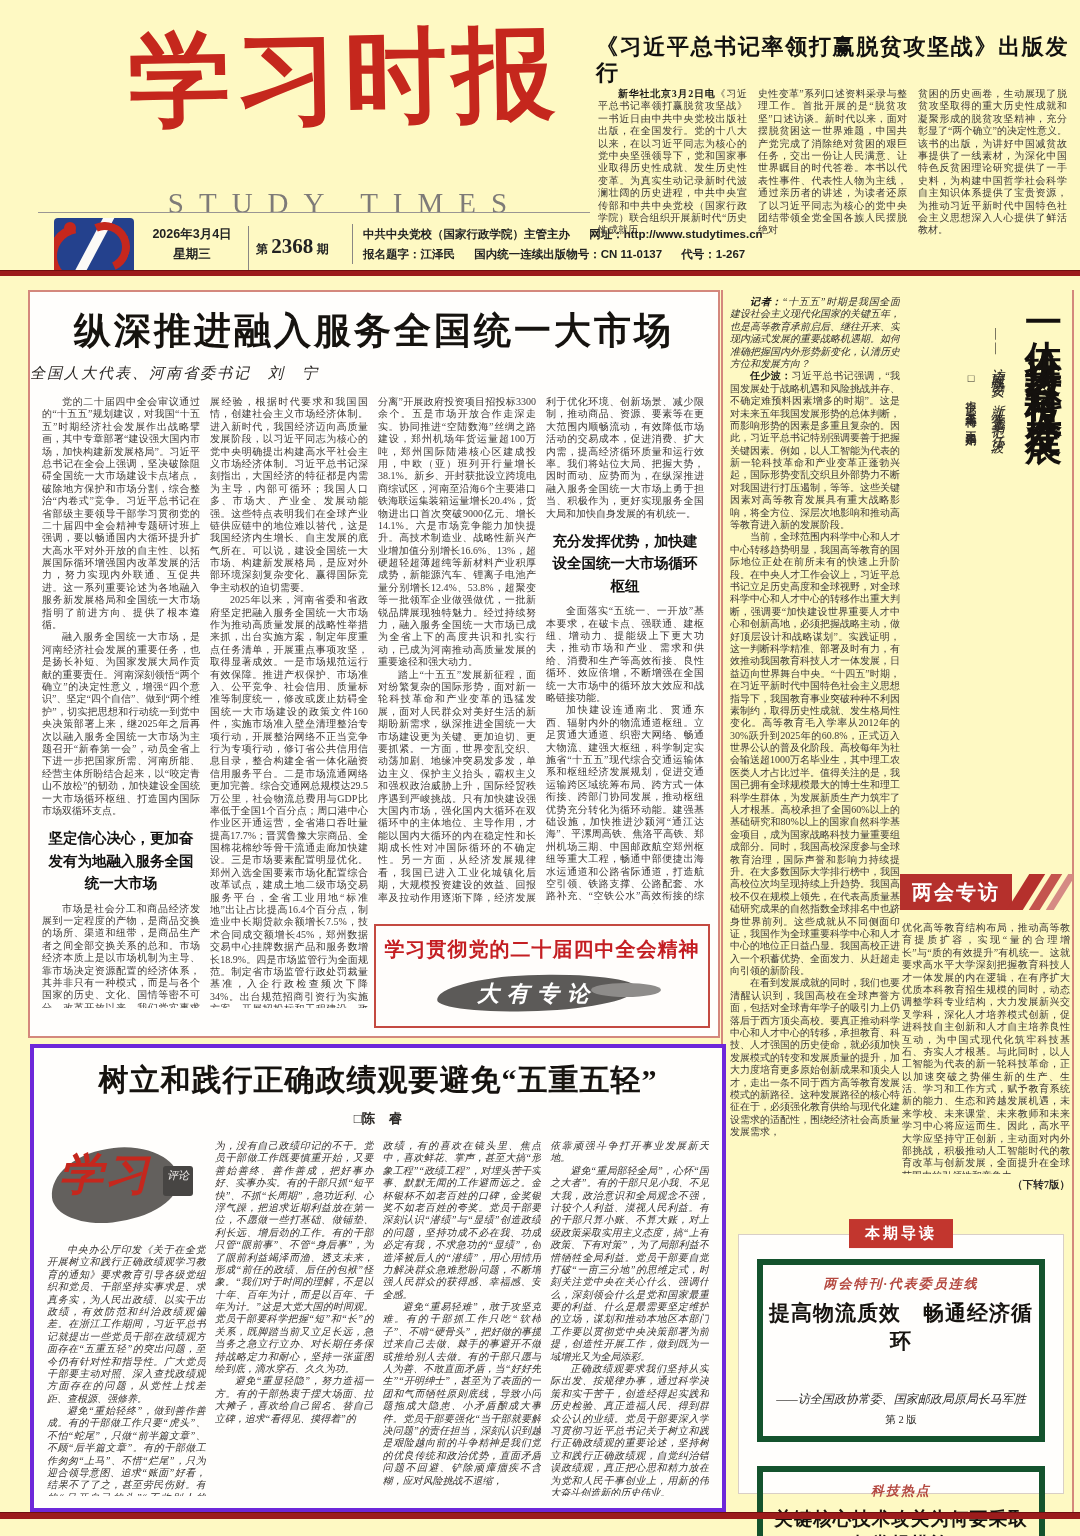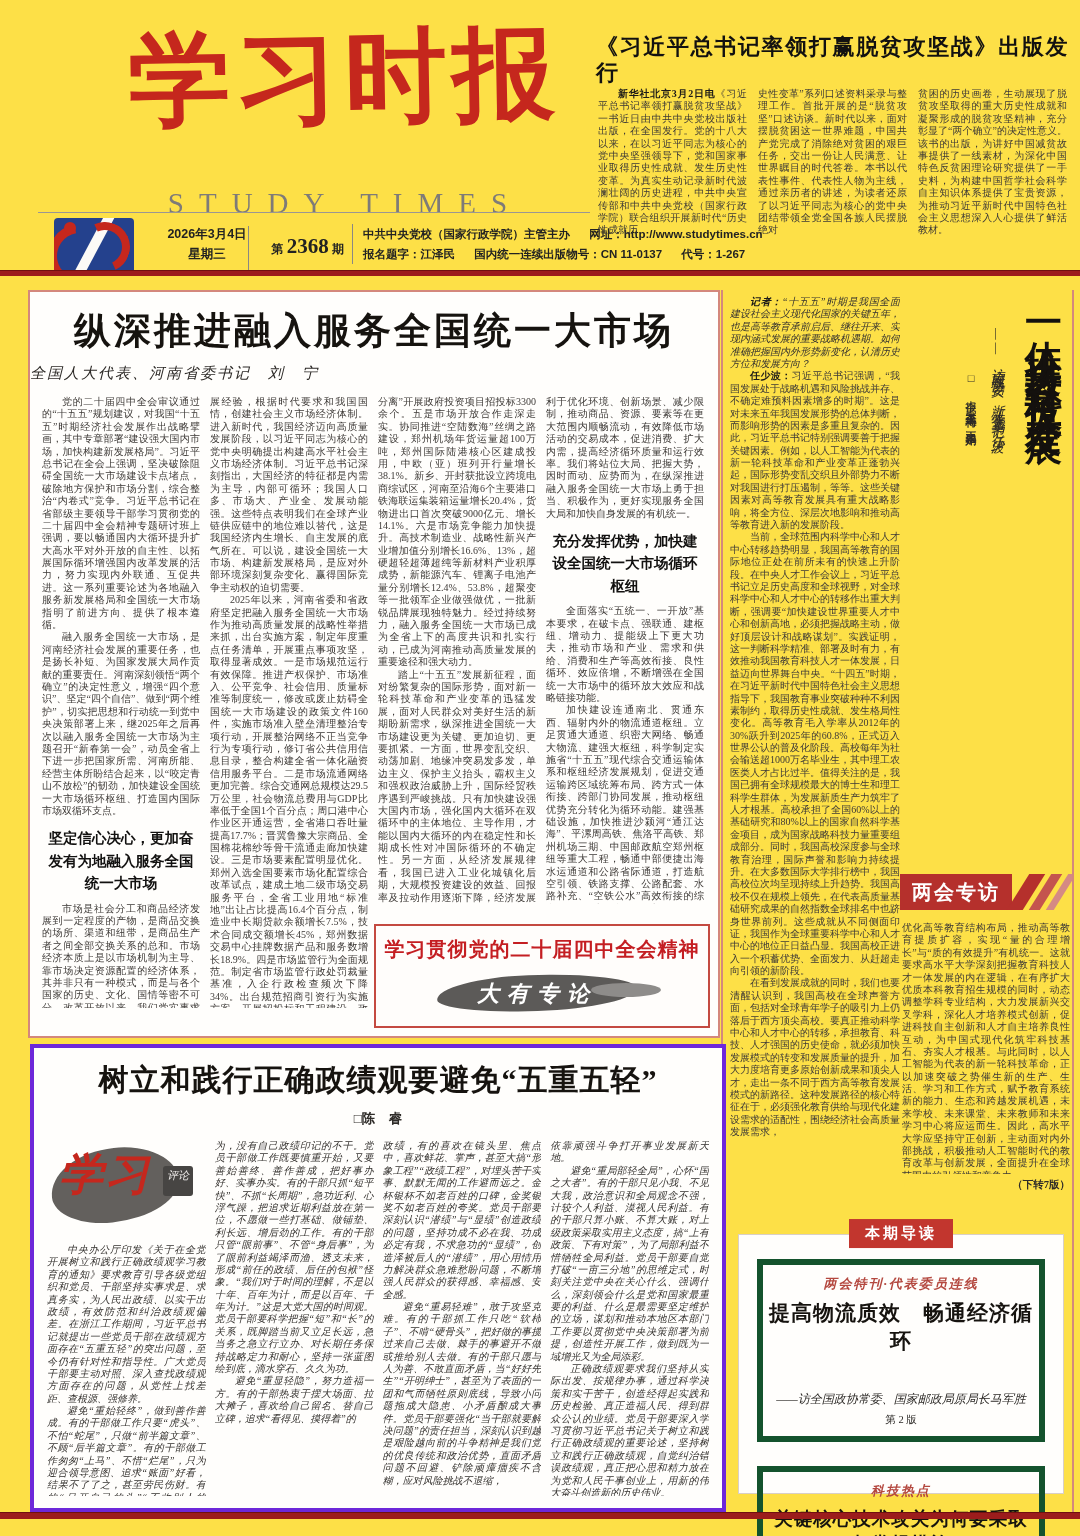--- a/index.html
+++ b/index.html
@@ -1,36 +1,36 @@
 <!DOCTYPE html>
 <html><head>
 <meta charset="utf-8">
 <style>
   html,body{margin:0;padding:0;background:#ece6e0;}
-  .sheet{position:relative;width:1080px;height:1536px;margin:0 auto;background:#fde047;
+  .sheet{position:relative;width:1080px;height:1536px;margin:0 auto;background:#fef9c3;
          font-family:"Liberation Serif","DejaVu Serif",serif;color:#2e2b28;overflow:hidden;}
   .abs{position:absolute;}
   
   .mast-title{left:100px;top:10px;width:490px;height:170px;font-weight:900;font-size:102px;
               letter-spacing:6px;color:#c5271d;text-align:center;transform:rotate(-1deg);
               font-family:"Liberation Serif",serif;}
   .mast-en{left:115px;top:168px;width:460px;text-align:center;font-size:29px;letter-spacing:15px;
            color:#7e7b78;font-family:"Liberation Serif",serif;margin-top:19px;}
   .mast-rule{left:38px;top:212px;width:552px;height:1px;background:#9a9693;}
   .logo{left:54px;top:218px;width:80px;height:58px;background:#24418d;border-radius:4px;overflow:hidden;}
   .logo .sw1{position:absolute;left:-6px;top:6px;width:46px;height:46px;border-radius:50%;
              border:9px solid #c5271d;border-top-color:transparent;border-right-color:transparent;transform:rotate(35deg);}
   .logo .sw2{position:absolute;right:4px;bottom:4px;width:34px;height:34px;border-radius:50%;
              border:8px solid #c5271d;border-bottom-color:transparent;border-left-color:transparent;transform:rotate(20deg);}
   .logo .dot{position:absolute;left:10px;top:4px;width:12px;height:12px;border-radius:50%;background:#c5271d;}
   .logo .slash{position:absolute;left:30px;top:-8px;width:10px;height:90px;background:#fcfaf7;transform:rotate(28deg);}
-  .date-blk{left:159px;top:224px;width:96px;text-align:center;font-size:12.5px;font-weight:bold;line-height:1.6;
+  .date-blk{left:144px;top:224px;width:96px;text-align:center;font-size:12.5px;font-weight:bold;line-height:1.6;
             font-family:"Liberation Sans",sans-serif;color:#222;}
   .hairline{width:1px;background:#8a8784;}
-  .issue-blk{left:256px;top:234px;width:88px;text-align:right;font-weight:bold;color:#222;
+  .issue-blk{left:256px;top:234px;width:88px;text-align:left;font-weight:bold;color:#222;
              font-family:"Liberation Sans",sans-serif;font-size:12px;}
   .issue-no{font-size:21px;font-family:"Liberation Serif",serif;}
   .info-blk{left:352px;top:224px;width:430px;font-size:11.5px;font-weight:bold;line-height:1.75;color:#222;
             font-family:"Liberation Sans",sans-serif;border-left:1px solid #8a8784;padding-left:10px;}
   .info-blk .gap{display:inline-block;width:16px;}
   
   .tr-head{left:596px;top:34px;width:472px;font-family:"Liberation Sans",sans-serif;font-weight:900;
            font-size:22px;letter-spacing:0.5px;color:#121110;text-align:justify;line-height:1.2;}
   .tr-cols{left:598px;top:88px;width:470px;height:186px;display:flex;gap:11px;}
   .tr-col{width:149px;height:100%;overflow:hidden;}

